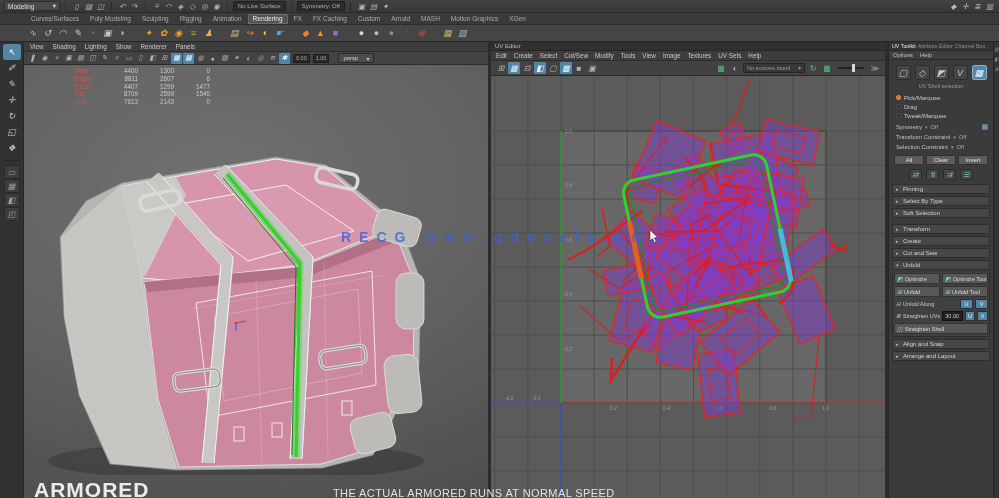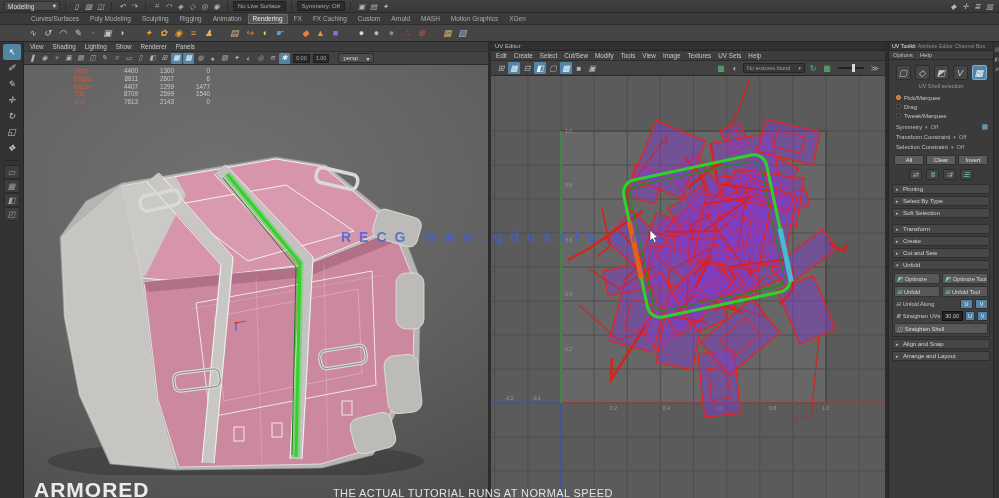--- a/index.html
+++ b/index.html
@@ -974,13 +974,13 @@
   <div class="edgestrip">
 
   <span class="edgeicon" title="attribute-editor-tab-icon"><i>▥</i></span>
       <span class="edgeicon" title="tool-settings-tab-icon"><i>◧</i></span>
       <span class="edgeicon" title="channel-box-tab-icon"><i>≣</i></span>
     </div>
 </div>
 
 <div class="watermark">RECG  www.qdnxxfb.cn</div>
 <div class="brand">ARMORED</div>
-<div class="caption">THE ACTUAL TUTORIAL RUNS AT NORMAL SPEED</div>
+<div class="caption">THE ACTUAL ARMORED RUNS AT NORMAL SPEED</div>
 
 </body></html>

